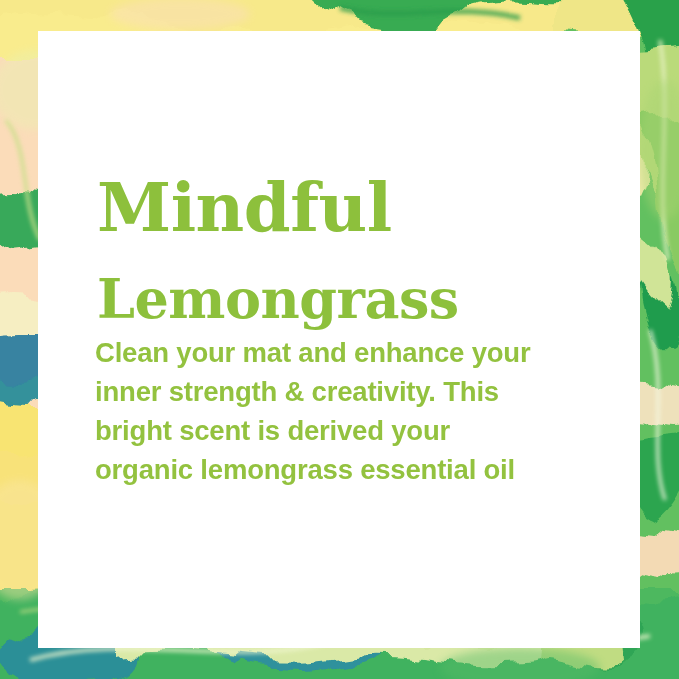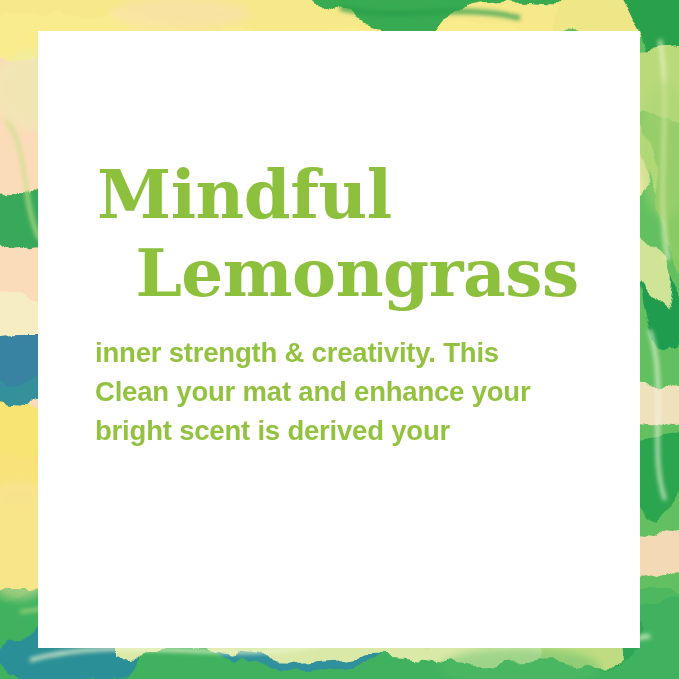--- a/index.html
+++ b/index.html
@@ -42,24 +42,24 @@
   }
   .title-line {
     display: block;
     color: #8dc03c;
     font-family: "DejaVu Serif", "Liberation Serif", serif;
     font-weight: 700;
     font-size: 67px;
     line-height: 78px;
     letter-spacing: -0.5px;
     white-space: nowrap;
+    margin-top: 13px;
   }
   .title-line.l2 {
-    font-size: 66px;
-    text-align: center;
+    font-size: 54px;
   }
 
   .body-block {
     position: absolute;
     left: 57px;
     top: 302px;
     width: 520px;
   }
   .body-line {
     display: block;
@@ -164,19 +164,20 @@
   </div>
 
   <div id="card">
 
     <div class="title-block">
       <span class="title-line l1">Mindful</span>
       <span class="title-line l2">Lemongrass</span>
     </div>
 
     <div class="body-block">
+      <span class="body-line">Clean your mat and enhance your</span>
       <span class="body-line">inner strength &amp; creativity. This</span>
-      <span class="body-line">Clean your mat and enhance your</span>
       <span class="body-line">bright scent is derived your</span>
+      <span class="body-line">organic lemongrass essential oil</span>
     </div>
 
   </div>
 </div>
 
 </body></html>

